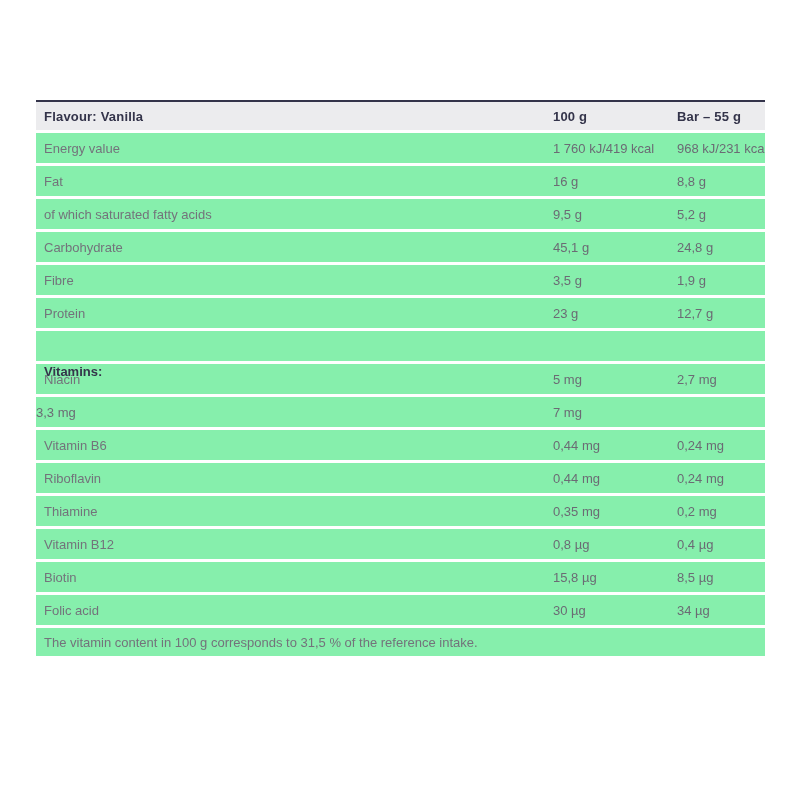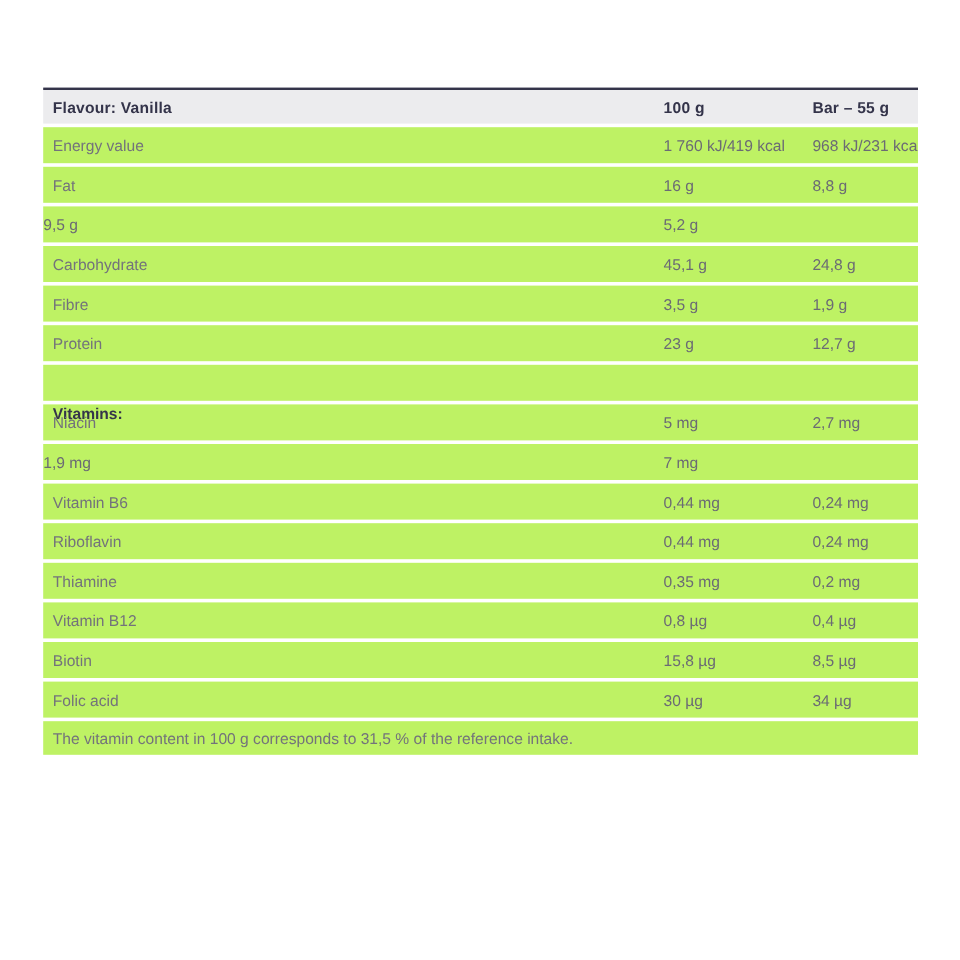--- a/index.html
+++ b/index.html
@@ -11,29 +11,29 @@
   .page {
     position: relative;
     width: 800px;
     height: 800px;
     background: #ffffff;
     overflow: hidden;
   }
   .nutrition-table {
     position: absolute;
     left: 36px;
-    top: 73px;
+    top: 100px;
     width: 729px;
   }
   .row {
     display: grid;
     grid-template-columns: 517px 124px 1fr;
     align-items: center;
     height: 30px;
-    background: #bef264;
+    background: #86efac;
     margin-bottom: 3px;
   }
   .row .cell {
     font-size: 13px;
     color: #73737b;
     white-space: nowrap;
     overflow: hidden;
   }
   .row .cell.label { padding-left: 8px; }
   .row .cell.val   { padding-right: 22px; color: #6b6b74; }
@@ -77,20 +77,21 @@
     <div class="cell val">968 kJ/231 kcal</div>
   </div>
 
   <div class="row">
     <div class="cell label">Fat</div>
     <div class="cell val">16 g</div>
     <div class="cell val">8,8 g</div>
   </div>
 
   <div class="row">
+    <div class="cell label">of which saturated fatty acids</div>
     <div class="cell val">9,5 g</div>
     <div class="cell val">5,2 g</div>
   </div>
 
   <div class="row">
     <div class="cell label">Carbohydrate</div>
     <div class="cell val">45,1 g</div>
     <div class="cell val">24,8 g</div>
   </div>
 
@@ -114,21 +115,21 @@
     <div class="cell val"></div>
   </div>
 
   <div class="row">
     <div class="cell label">Niacin</div>
     <div class="cell val">5 mg</div>
     <div class="cell val">2,7 mg</div>
   </div>
 
   <div class="row">
-    <div class="cell val">1,9 mg</div>
+    <div class="cell val">3,3 mg</div>
     <div class="cell val">7 mg</div>
   </div>
 
   <div class="row">
     <div class="cell label">Vitamin B6</div>
     <div class="cell val">0,44 mg</div>
     <div class="cell val">0,24 mg</div>
   </div>
 
   <div class="row">

